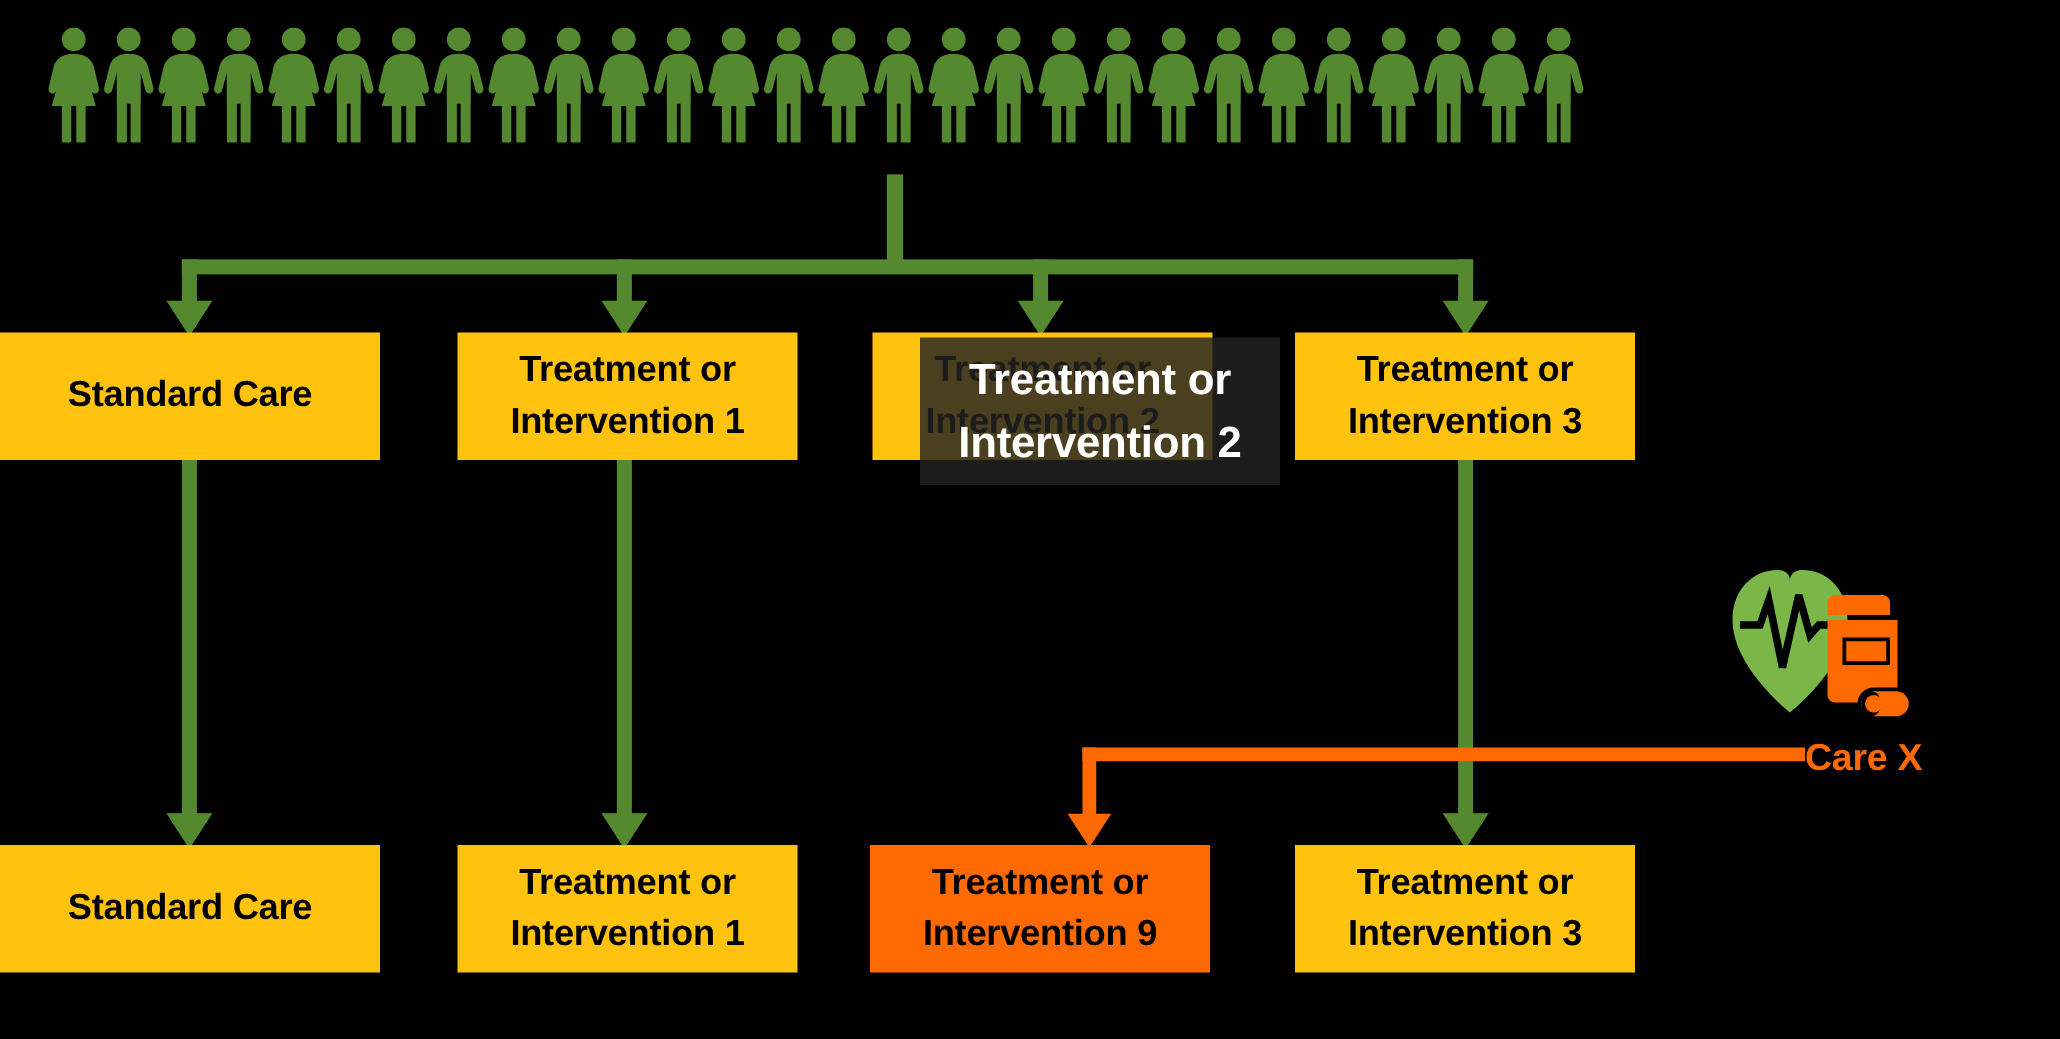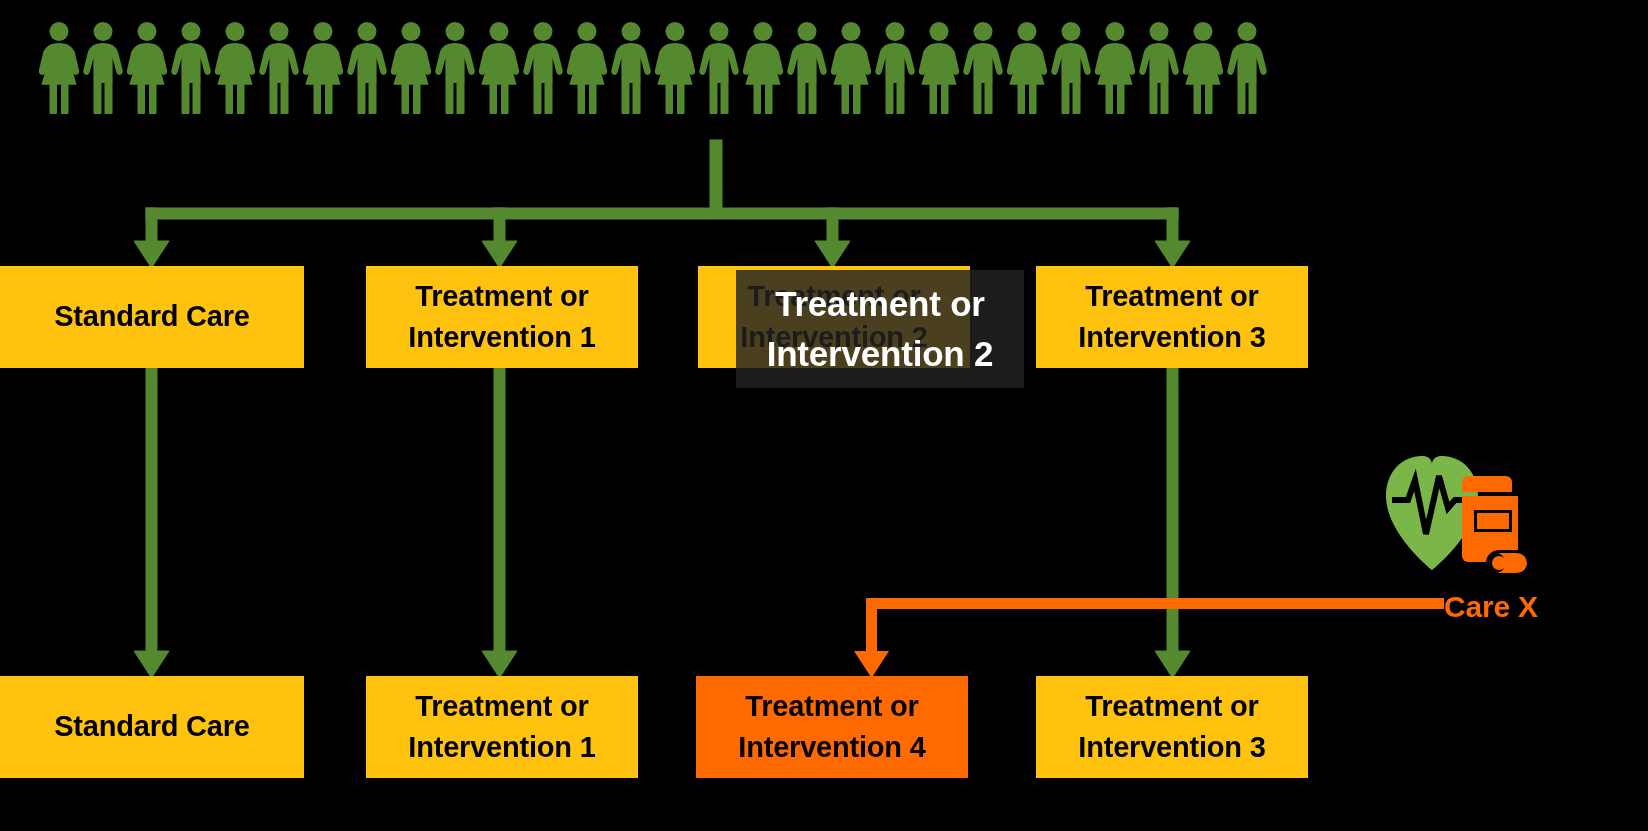--- a/index.html
+++ b/index.html
@@ -230,21 +230,21 @@
     <span class="line">Standard Care</span>
   </div>
 
   <div class="node-box" style="left:366px; top:676px; width:272px; height:102px;">
     <span class="line">Treatment or</span>
     <span class="line">Intervention 1</span>
   </div>
 
   <div class="node-box orange" style="left:696px; top:676px; width:272px; height:102px;">
     <span class="line">Treatment or</span>
-    <span class="line">Intervention 4</span>
+    <span class="line">Intervention 9</span>
   </div>
 
   <div class="node-box" style="left:1036px; top:676px; width:272px; height:102px;">
     <span class="line">Treatment or</span>
     <span class="line">Intervention 3</span>
   </div>
 
   <div id="drug-icon">
     <svg width="150" height="150" viewBox="0 0 150 150" xmlns="http://www.w3.org/2000/svg">
 

